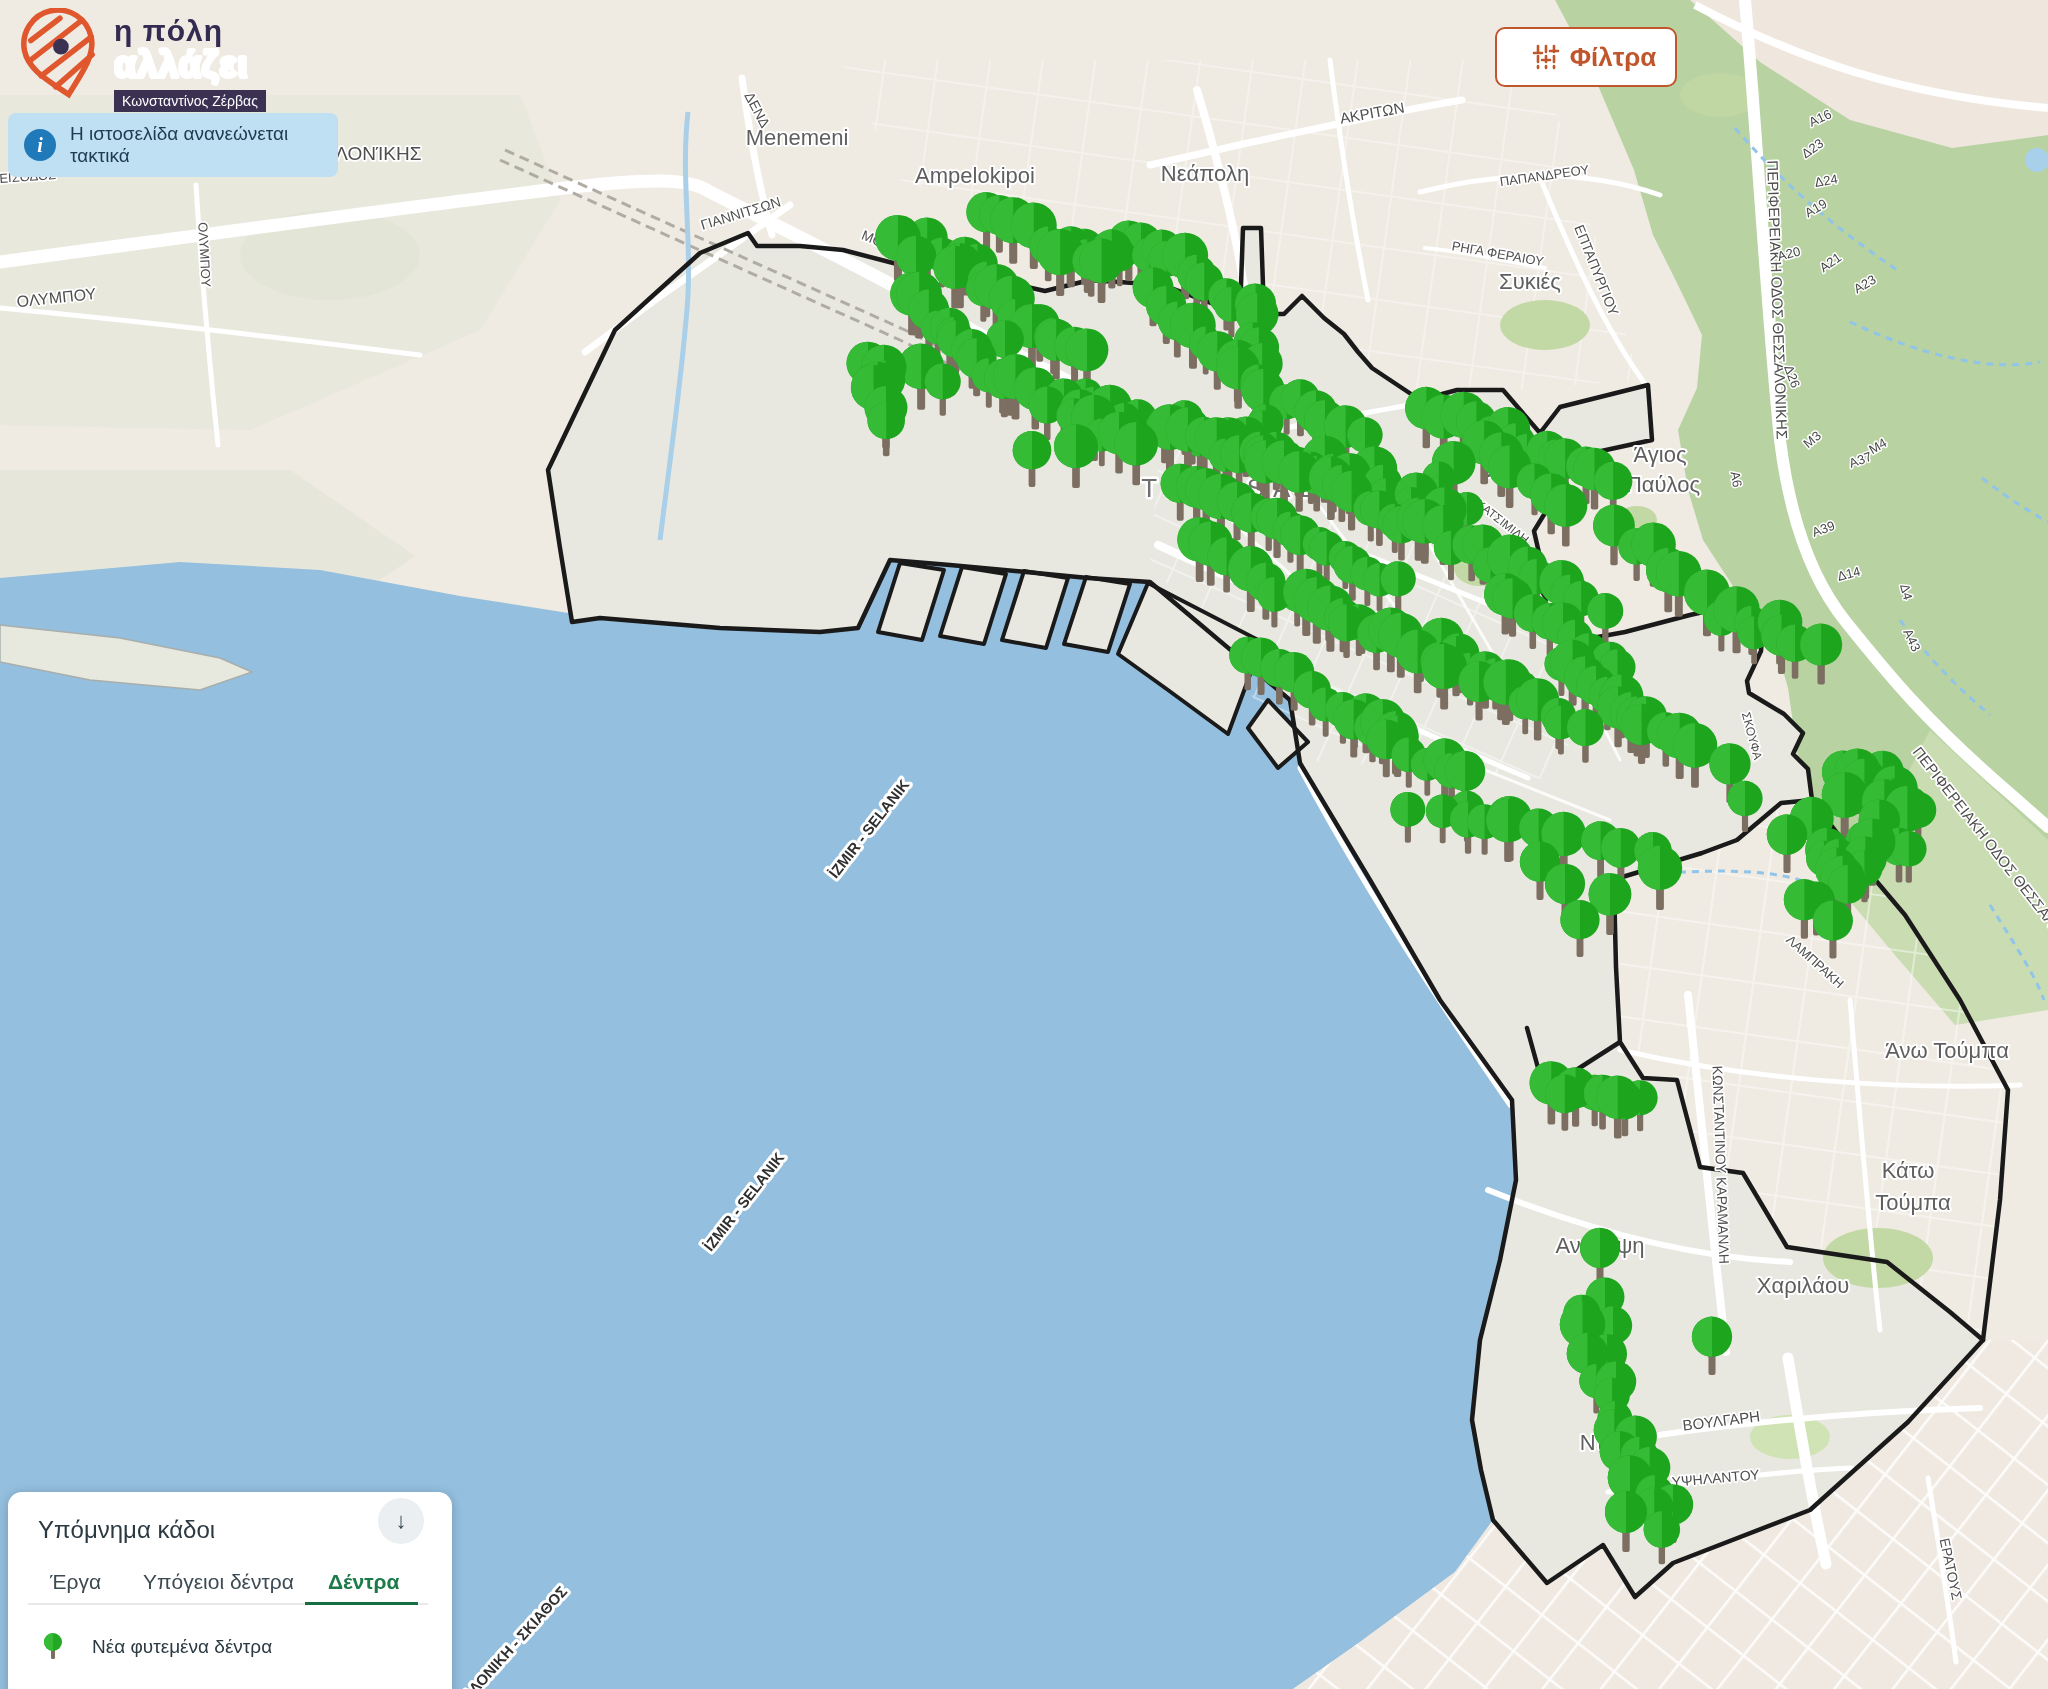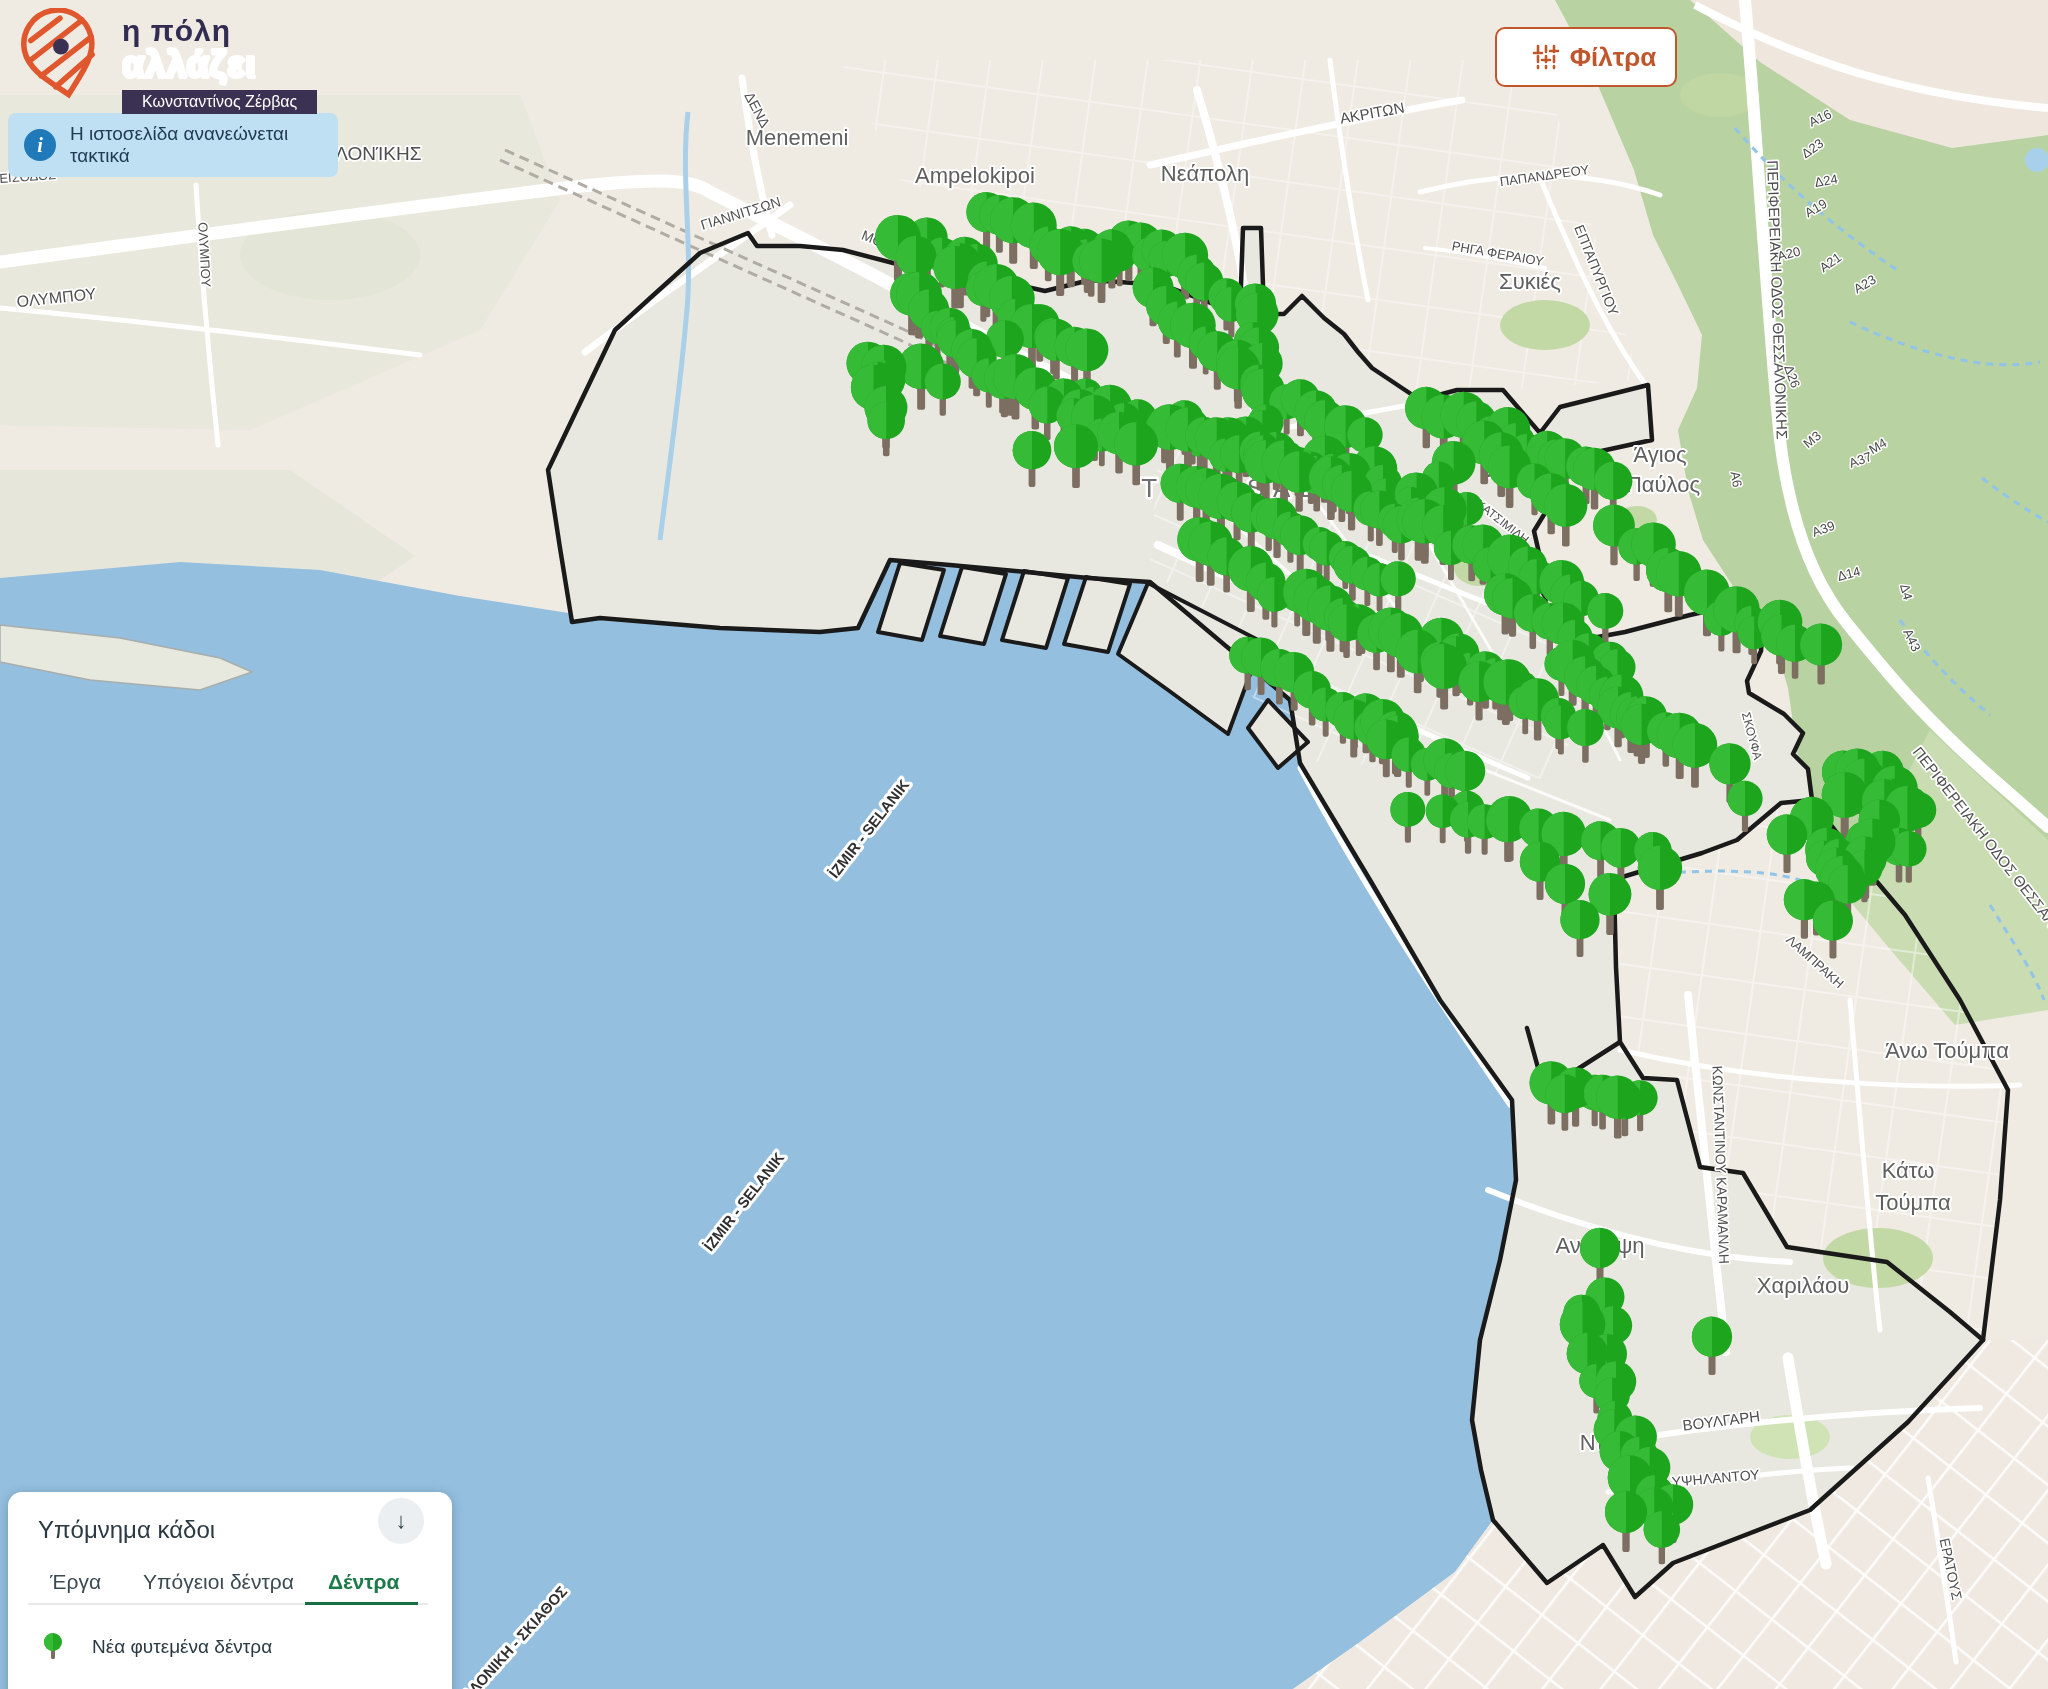--- a/index.html
+++ b/index.html
@@ -8,24 +8,24 @@
 
   
   text{font-family:"Liberation Sans","DejaVu Sans",sans-serif;paint-order:stroke;stroke:#ffffff;stroke-width:4px;stroke-linejoin:round;}
   text.district{fill:#5f5f5f;font-weight:400;}
   text.city{fill:#6f6f6f;letter-spacing:9px;stroke-width:5px;}
   text.street{fill:#4e4e4e;stroke-width:3.5px;}
   text.trail{fill:#474747;stroke-width:3px;}
   text.ferry{fill:#2f2f2f;font-weight:700;stroke-width:6px;}
 
   
-  #logo{position:absolute;left:14px;top:8px;display:flex;align-items:flex-start;gap:16px;z-index:30;}
+  #logo{position:absolute;left:14px;top:8px;display:flex;align-items:flex-start;gap:8px;z-index:30;}
   #logo .txt{display:flex;flex-direction:column;align-items:flex-start;margin-top:8px;}
   #logo .l1{font-size:30px;font-weight:800;color:#322b52;letter-spacing:1px;line-height:1;}
-  #logo .badge{background:#3a3153;color:#fff;font-size:16px;padding:3px 20px;margin-top:4px;}
+  #logo .badge{background:#3a3153;color:#fff;font-size:14px;padding:3px 8px;margin-top:4px;}
 
   
   #banner{position:absolute;left:8px;top:113px;width:330px;height:64px;background:#bfe0f2;border-radius:8px;
           display:flex;align-items:center;gap:14px;padding-left:16px;box-sizing:border-box;z-index:25;}
   #banner .info{width:32px;height:32px;border-radius:50%;background:#2079b8;color:#fff;display:flex;align-items:center;justify-content:center;
                 font-size:20px;font-weight:700;font-family:"Liberation Serif",serif;font-style:italic;flex:0 0 32px;}
   #banner .btxt{font-size:19px;color:#1d3b52;font-weight:500;}
 
   
   #filters-btn{position:absolute;left:1495px;top:27px;width:162px;height:56px;background:#fff;border:2.5px solid #c0562b;border-radius:10px;

